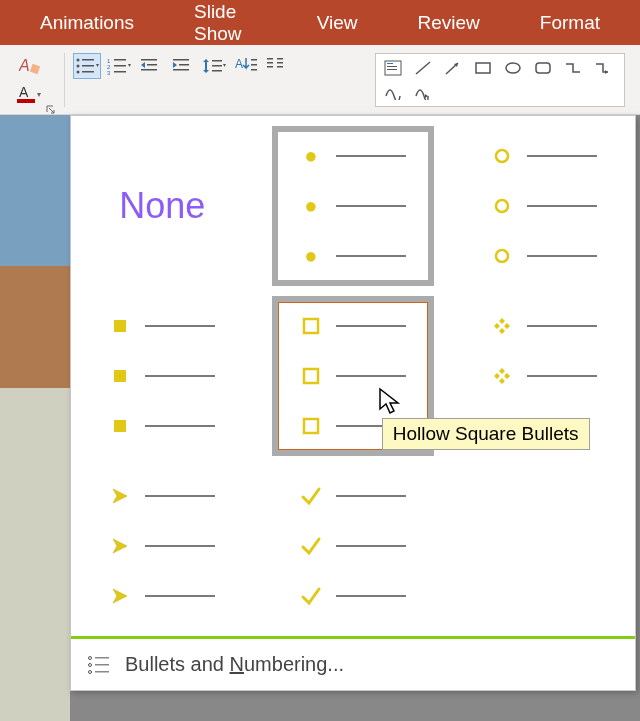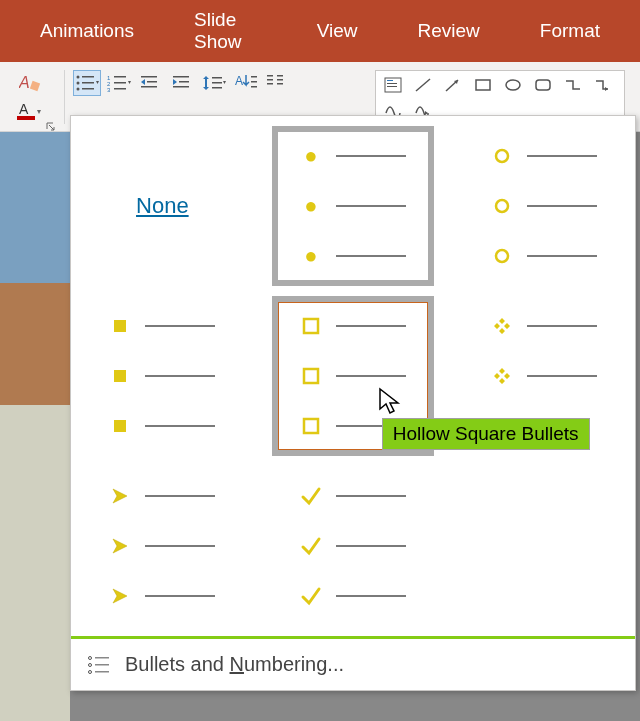--- a/index.html
+++ b/index.html
@@ -1,19 +1,19 @@
 <!DOCTYPE html>
 <html><head>
 <meta charset="utf-8">
 <style>
 * { box-sizing: border-box; margin: 0; padding: 0; }
 body { font-family: "Segoe UI", Arial, sans-serif; font-size: 14px; background: #f0f0f0; width: 640px; height: 721px; overflow: hidden; position: relative; }
 
 
-.ribbon-tabs { background: #b7472a; height: 62px; display: flex; align-items: center; padding: 0 10px; color: white; font-size: 19px; }
+.ribbon-tabs { background: #b7472a; height: 45px; display: flex; align-items: center; padding: 0 10px; color: white; font-size: 19px; }
 .ribbon-tabs .tab { padding: 0 30px; cursor: pointer; }
 
 
 .ribbon-content { background: #f3f2f1; height: 70px; border-bottom: 1px solid #d4d4d4; display: flex; align-items: flex-start; padding: 8px 0 0 0; position: relative; }
 .ribbon-group { display: flex; flex-direction: column; align-items: center; padding: 0 4px; position: relative; height: 54px; }
 .ribbon-row { display: flex; gap: 4px; }
 .ribbon-btn { width: 28px; height: 26px; display: flex; align-items: center; justify-content: center; cursor: pointer; }
 .ribbon-sep { width: 1px; height: 54px; background: #d4d4d4; margin: 0 4px; }
 .dialog-launcher { position: absolute; bottom: -10px; right: 2px; width: 14px; height: 14px; display:flex; align-items:center; justify-content:center; cursor:pointer; color:#666; font-size:10px;}
 
@@ -24,25 +24,25 @@
 
 .slide-area { position: relative; height: 606px; background: #888; }
 .slide-bg { position:absolute; top:0; left:0; width:70px; height:606px; background: linear-gradient(#7aa0c0 0%, #7aa0c0 25%, #b07a50 25%, #b07a50 45%, #d0d0c0 45%, #d0d0c0 100%); }
 
 
 .bullets-dropdown { position: absolute; top: 115px; left: 70px; width: 566px; background: white; border: 1px solid #c8c6c4; box-shadow: 2px 2px 6px rgba(0,0,0,0.25); }
 .bullets-grid { display: grid; grid-template-columns: repeat(3, 1fr); padding: 10px; gap: 10px 28px; }
 .bullet-tile { height: 160px; display: flex; flex-direction: column; align-items: center; justify-content: center; gap: 28px; cursor: pointer; position: relative; }
 .bullet-tile.selected { border: 6px solid #ababab; background: white; }
 .bullet-tile.hover { border: 6px solid #ababab; box-shadow: inset 0 0 0 1px #c8641c; background: white; }
-.bullet-tile.none-tile { font-size: 22px; color: #0369a1; text-decoration: underline; }
+.bullet-tile.none-tile { font-size: 36px; color: #8b5cf6; }
 .bullet-row { display: flex; align-items: center; gap: 14px; }
 .bullet-glyph { width: 22px; height: 22px; display: flex; align-items: center; justify-content: center; font-size: 22px; color: #e0c814; }
 .bullet-line { width: 70px; height: 2px; background: #7a7a7a; }
-.tooltip { position: absolute; left: 104px; top: 116px; background: #84cc16; border: 1px solid #a0a0a0; padding: 4px 10px; font-size: 19px; white-space: nowrap; z-index: 10; }
+.tooltip { position: absolute; left: 104px; top: 116px; background: #fef9c3; border: 1px solid #a0a0a0; padding: 4px 10px; font-size: 19px; white-space: nowrap; z-index: 10; }
 .cursor-arrow { position: absolute; left: 100px; top: 85px; width: 24px; height: 30px; z-index: 11; pointer-events:none;}
 
 .dropdown-footer { border-top: 3px solid #84cc16; display: flex; align-items: center; padding: 14px 16px; gap: 14px; cursor: pointer; }
 .footer-label { font-size: 20px; color: #444; }
 .footer-label u { text-decoration: underline; }
 
 
 svg { display: block; }
 </style>
 </head>

